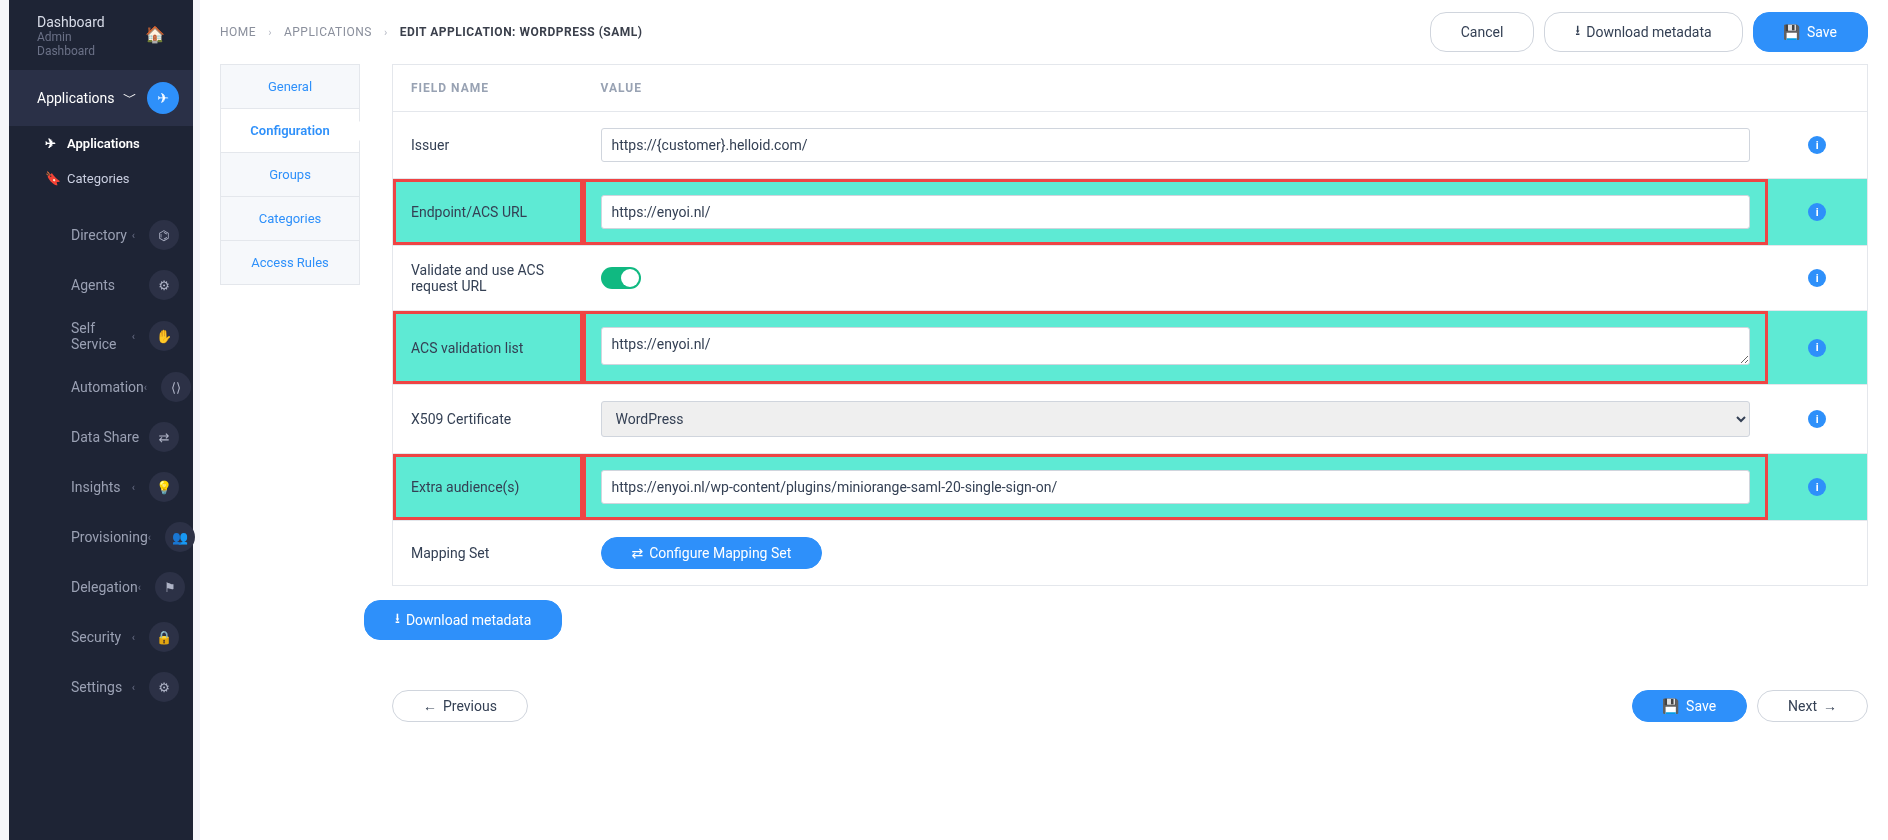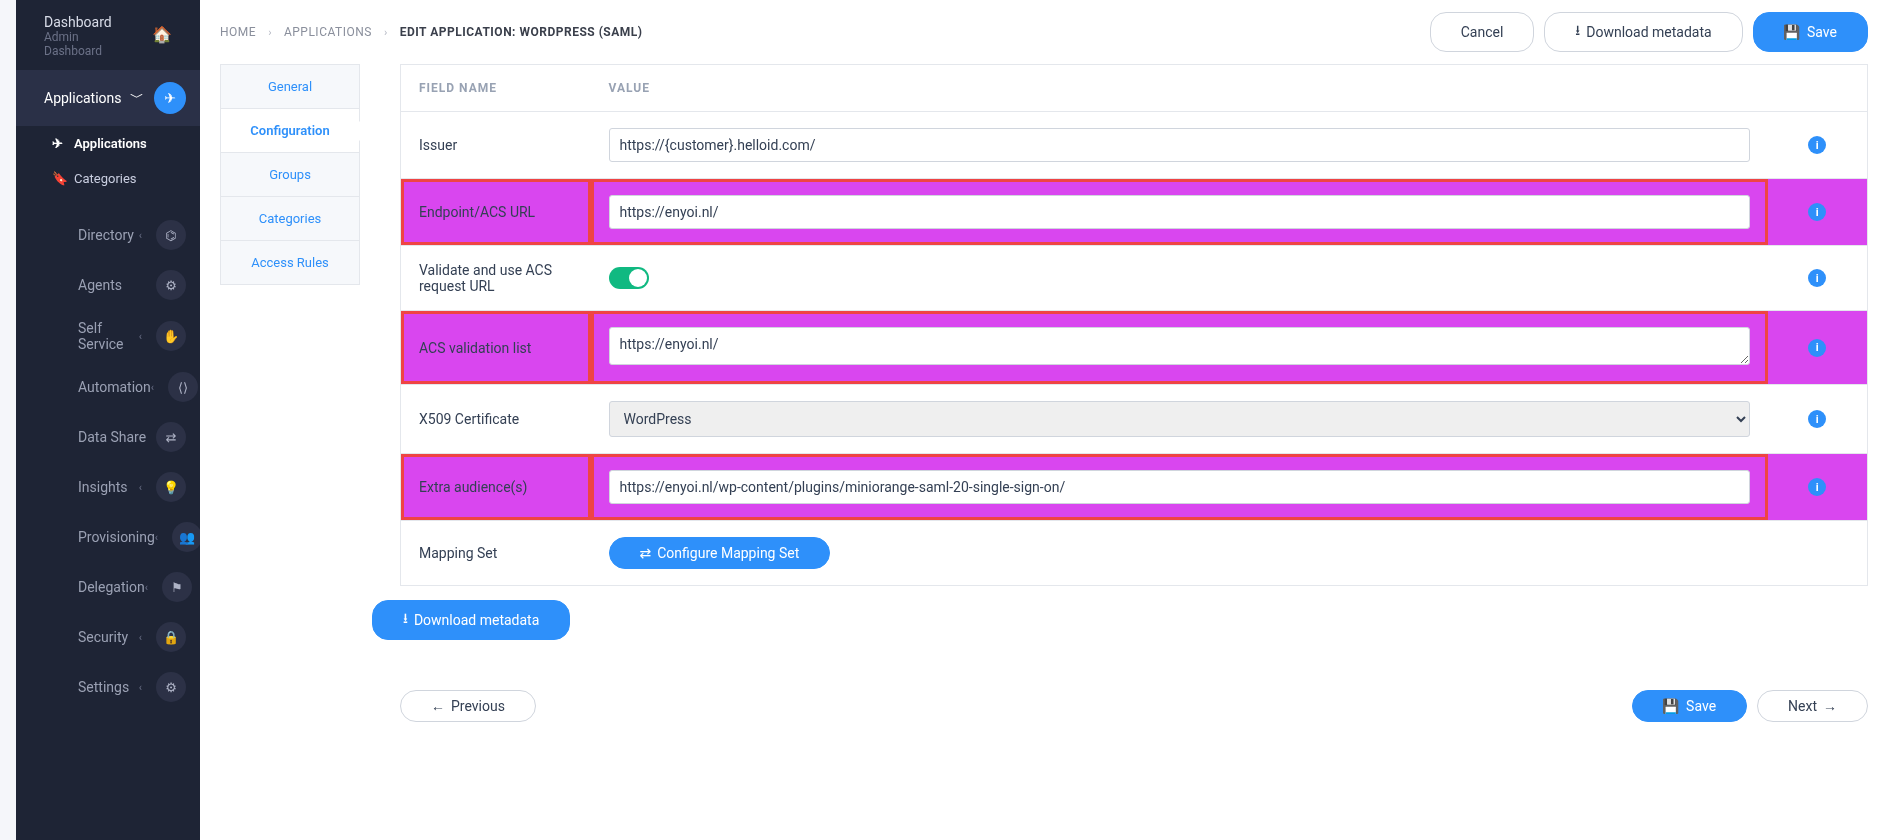--- a/index.html
+++ b/index.html
@@ -1,19 +1,19 @@
 <!DOCTYPE html>
 <html><head>
 <meta charset="utf-8">
 <style>
 * { box-sizing: border-box; margin: 0; padding: 0; font-family: -apple-system, BlinkMacSystemFont, "Segoe UI", Roboto, Arial, sans-serif; }
 body { background: #f5f6fa; width: 1888px; height: 840px; overflow: hidden; }
 
 
-.sidebar { position: absolute; left:16px; top:0; width:184px; height:840px; background:#1e2435; color:#9aa0b3; }
+.sidebar { position: absolute; left:9px; top:0; width:184px; height:840px; background:#1e2435; color:#9aa0b3; }
 .side-row { display:flex; align-items:center; justify-content:space-between; padding:10px 14px 10px 28px; font-size:14px; cursor:pointer;margin-left:34px; }
 .side-row .chev { font-size:11px; color:#6b7187; margin-right:6px;}
 .side-row .circ { width:30px; height:30px; border-radius:50%; background:#2c3146; display:flex; align-items:center; justify-content:center; font-size:13px; color:#aeb3c6;}
 .side-head { padding:14px 14px 4px 28px; }
 .side-head .t1 { color:#d8dce8; font-size:14px; }
 .side-head .t2 { color:#6b7187; font-size:12px; margin-top:0;}
 .side-head-row { display:flex; align-items:center; justify-content:space-between; padding:0 14px 8px 0;}
 .badge-blue { width:32px;height:32px;border-radius:50%;background:#2e90fa;display:flex;align-items:center;justify-content:center;color:#fff;font-size:14px;}
 .side-active { background:#2a3047; color:#fff; padding:12px 14px 12px 28px; display:flex; align-items:center; justify-content:space-between; font-size:14px;}
 .sub-item { padding:10px 14px 10px 36px; font-size:13px; color:#c9cee0; display:flex; align-items:center; gap:8px;}
@@ -24,35 +24,35 @@
 .main { position:absolute; left:200px; top:0; right:0; height:840px; background:#fff; }
 .topbar { display:flex; align-items:center; justify-content:space-between; padding:12px 20px; }
 .breadcrumb { display:flex; align-items:center; gap:12px; font-size:12px; letter-spacing:.5px; color:#8a8f9c;}
 .breadcrumb .bc { text-transform:uppercase; }
 .breadcrumb .sep { font-size:11px; color:#b5b9c4;}
 .breadcrumb .cur { color:#3a3f4b; font-weight:700;}
 .top-actions { display:flex; gap:10px; }
 .btn { border:1px solid #d0d5dd; background:#fff; color:#344054; padding:7px 30px; border-radius:16px; font-size:14px; cursor:pointer; display:inline-flex; align-items:center; gap:6px;}
 .btn-primary { background:#2e90fa; border-color:#2e90fa; color:#fff;}
 
-.content { display:flex; padding:0 20px 20px 20px; gap:24px; }
+.content { display:flex; padding:0 20px 20px 20px; gap:16px; }
 
 
 .tabs { width:140px; }
 .tab { border:1px solid #e4e7ec; border-top:none; background:#f6f8fb; text-align:center; padding:14px 6px; font-size:13px; color:#2e90fa; cursor:pointer;}
 .tab:first-child{ border-top:1px solid #e4e7ec;}
 .tab.active{ background:#fff; color:#2e90fa; font-weight:600; position:relative;}
 .tab.active::after{ content:""; position:absolute; right:-10px; top:50%; transform:translateY(-50%); width:0;height:0; border-top:10px solid transparent;border-bottom:10px solid transparent;border-left:10px solid #fff;}
 
 
 .tbl-wrap { flex:1; }
 table { width:100%; border-collapse:collapse; border:1px solid #e4e7ec; }
 th { text-align:left; padding:16px 18px; font-size:12px; letter-spacing:1px; color:#98a2b3; font-weight:700; border-bottom:1px solid #e4e7ec; text-transform:uppercase;}
 td { padding:16px 18px; border-bottom:1px solid #e4e7ec; font-size:14px; color:#344054; vertical-align:middle;}
-tr.hl td { background:#d946ef; }
+tr.hl td { background:#5eead4; }
 tr.hl .fieldcell, tr.hl .valcell { box-shadow: inset 0 0 0 3px #ef4444; }
 .col-name{ width:190px; }
 .col-info{ width:100px; text-align:center;}
 .inp, .ta, .sel { width:100%; border:1px solid #d0d5dd; border-radius:3px; padding:8px 10px; font-size:14px; color:#344054; font-family:inherit;}
 .ta{ resize:vertical; height:38px;}
 .info-icon { width:18px;height:18px;border-radius:50%;background:#2e90fa;color:#fff;display:inline-flex;align-items:center;justify-content:center;font-size:11px;font-weight:bold;}
 
 
 .toggle { width:40px; height:22px; background:#10b981; border-radius:11px; position:relative; }
 .toggle::after{ content:""; position:absolute; right:2px; top:2px; width:18px; height:18px; border-radius:50%; background:#fff;}

